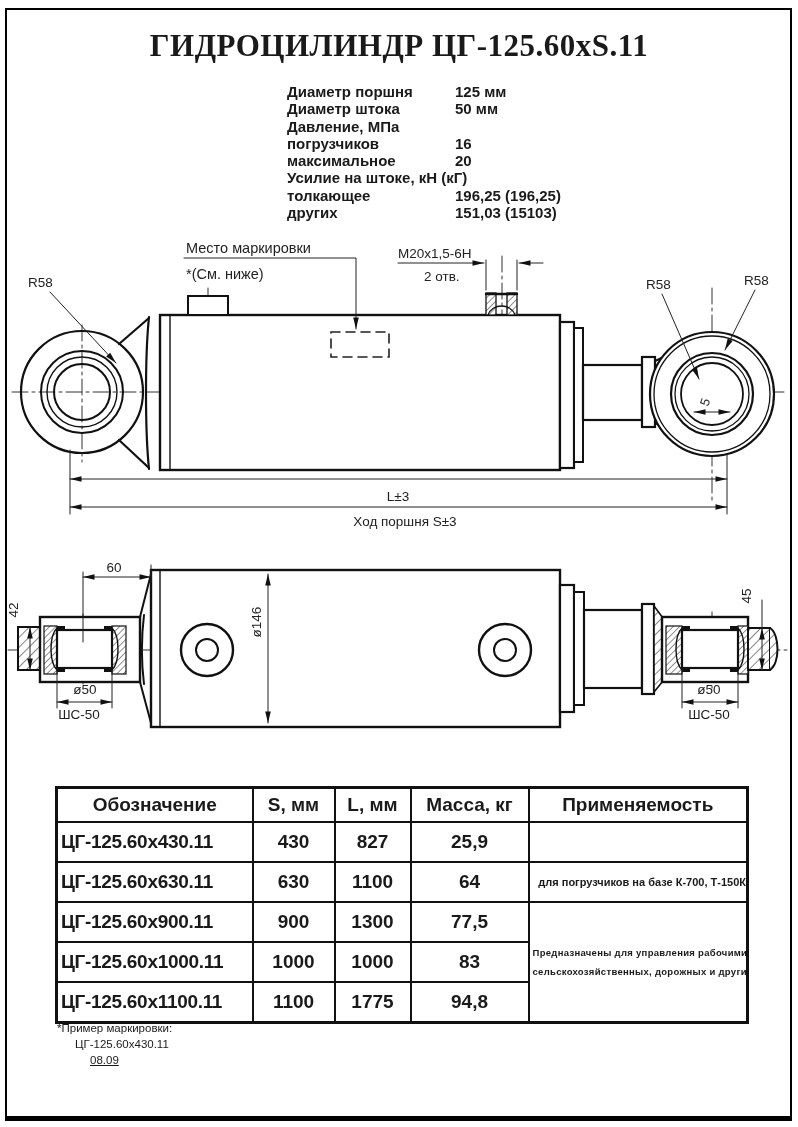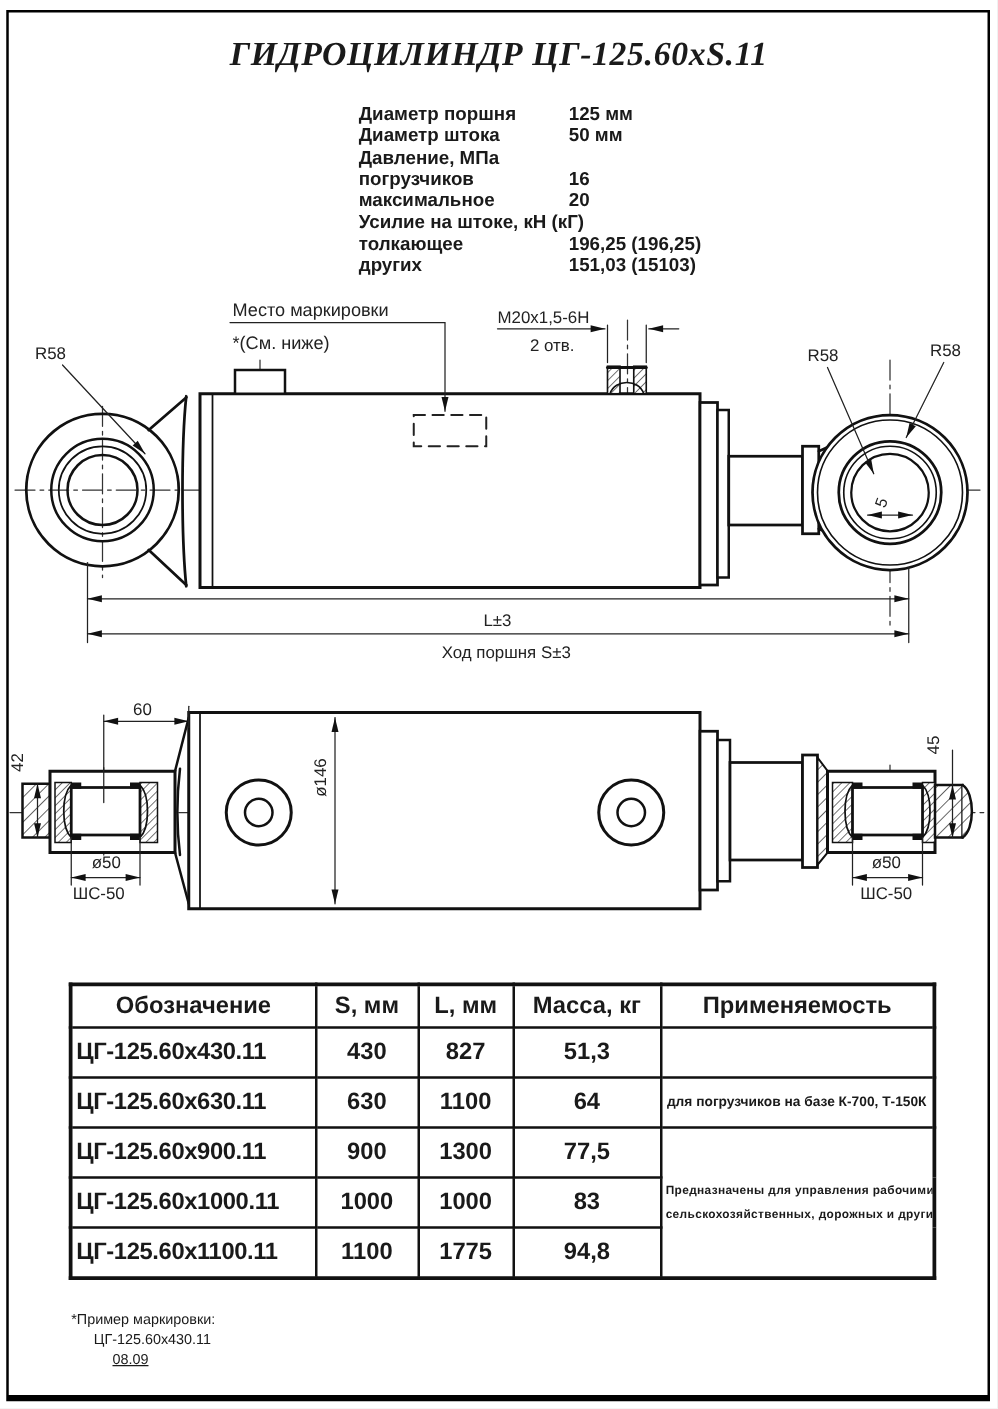--- a/index.html
+++ b/index.html
@@ -2,38 +2,38 @@
 <html><head>
 <meta charset="utf-8">
 <style>
   html,body{margin:0;padding:0;background:#e8e8e8;}
   .page{position:relative;width:798px;height:1127px;background:#ffffff;
         font-family:"Liberation Sans",sans-serif;color:#1a1a1a;overflow:hidden;margin:0 auto;}
   .frame{position:absolute;left:5px;top:8px;right:6px;bottom:6px;
          border:2px solid #000;border-bottom-width:5px;pointer-events:none;}
   .title{position:absolute;left:0;top:28px;width:100%;text-align:center;
          font-family:"Liberation Serif","DejaVu Serif",serif;font-weight:700;
-         font-size:27px;letter-spacing:0.5px;font-style:italic;}
+         font-size:31px;letter-spacing:0.5px;}
   .specs{position:absolute;left:287px;top:83px;display:grid;
          grid-template-columns:168px auto;font-size:15px;line-height:17.3px;font-weight:bold;}
   .specs div{white-space:nowrap;}
   .figure{position:absolute;left:0;top:230px;width:798px;height:530px;}
   svg text{font-family:"Liberation Sans",sans-serif;fill:#222;}
   .size-table{position:absolute;left:55px;top:786px;border-collapse:collapse;
               table-layout:fixed;width:691px;}
   .size-table th,.size-table td{border:2px solid #111;font-weight:700;
               font-size:19px;text-align:center;padding:0;overflow:hidden;}
   .size-table{border:3px solid #111;}
   .size-table th{height:32px;}
   .size-table td{height:38px;}
   .size-table td.des{text-align:left;padding-left:3px;letter-spacing:-0.3px;}
-  .size-table td.app{font-size:11px;text-align:left;padding-left:4px;white-space:nowrap;}
+  .size-table td.app{font-size:11px;text-align:right;padding-left:4px;white-space:nowrap;}
   .size-table td.app-merged{font-size:9.5px;font-weight:700;text-align:left;
               padding-left:3px;letter-spacing:0.3px;line-height:19px;white-space:nowrap;}
-  .footer-note{position:absolute;left:57px;top:1048px;font-size:11.5px;line-height:16px;}
+  .footer-note{position:absolute;left:57px;top:1020px;font-size:11.5px;line-height:16px;}
   .footer-note .l2{padding-left:18px;}
   .footer-note .l3{padding-left:33px;text-decoration:underline;}
 </style>
 </head>
 <body>
 
 <div class="page">
   <div class="frame"></div>
 
   <div class="title">ГИДРОЦИЛИНДР ЦГ-125.60xS.11</div>
@@ -253,21 +253,21 @@
         <th>L, мм</th>
         <th>Масса, кг</th>
         <th>Применяемость</th>
       </tr>
     </thead>
     <tbody>
       <tr>
         <td class="des">ЦГ-125.60x430.11</td>
         <td>430</td>
         <td>827</td>
-        <td>51,3</td>
+        <td>25,9</td>
         <td class="app"></td>
       </tr>
       <tr>
         <td class="des">ЦГ-125.60x630.11</td>
         <td>630</td>
         <td>1100</td>
         <td>64</td>
         <td class="app">для погрузчиков на базе К-700, Т-150К</td>
       </tr>
       <tr>

